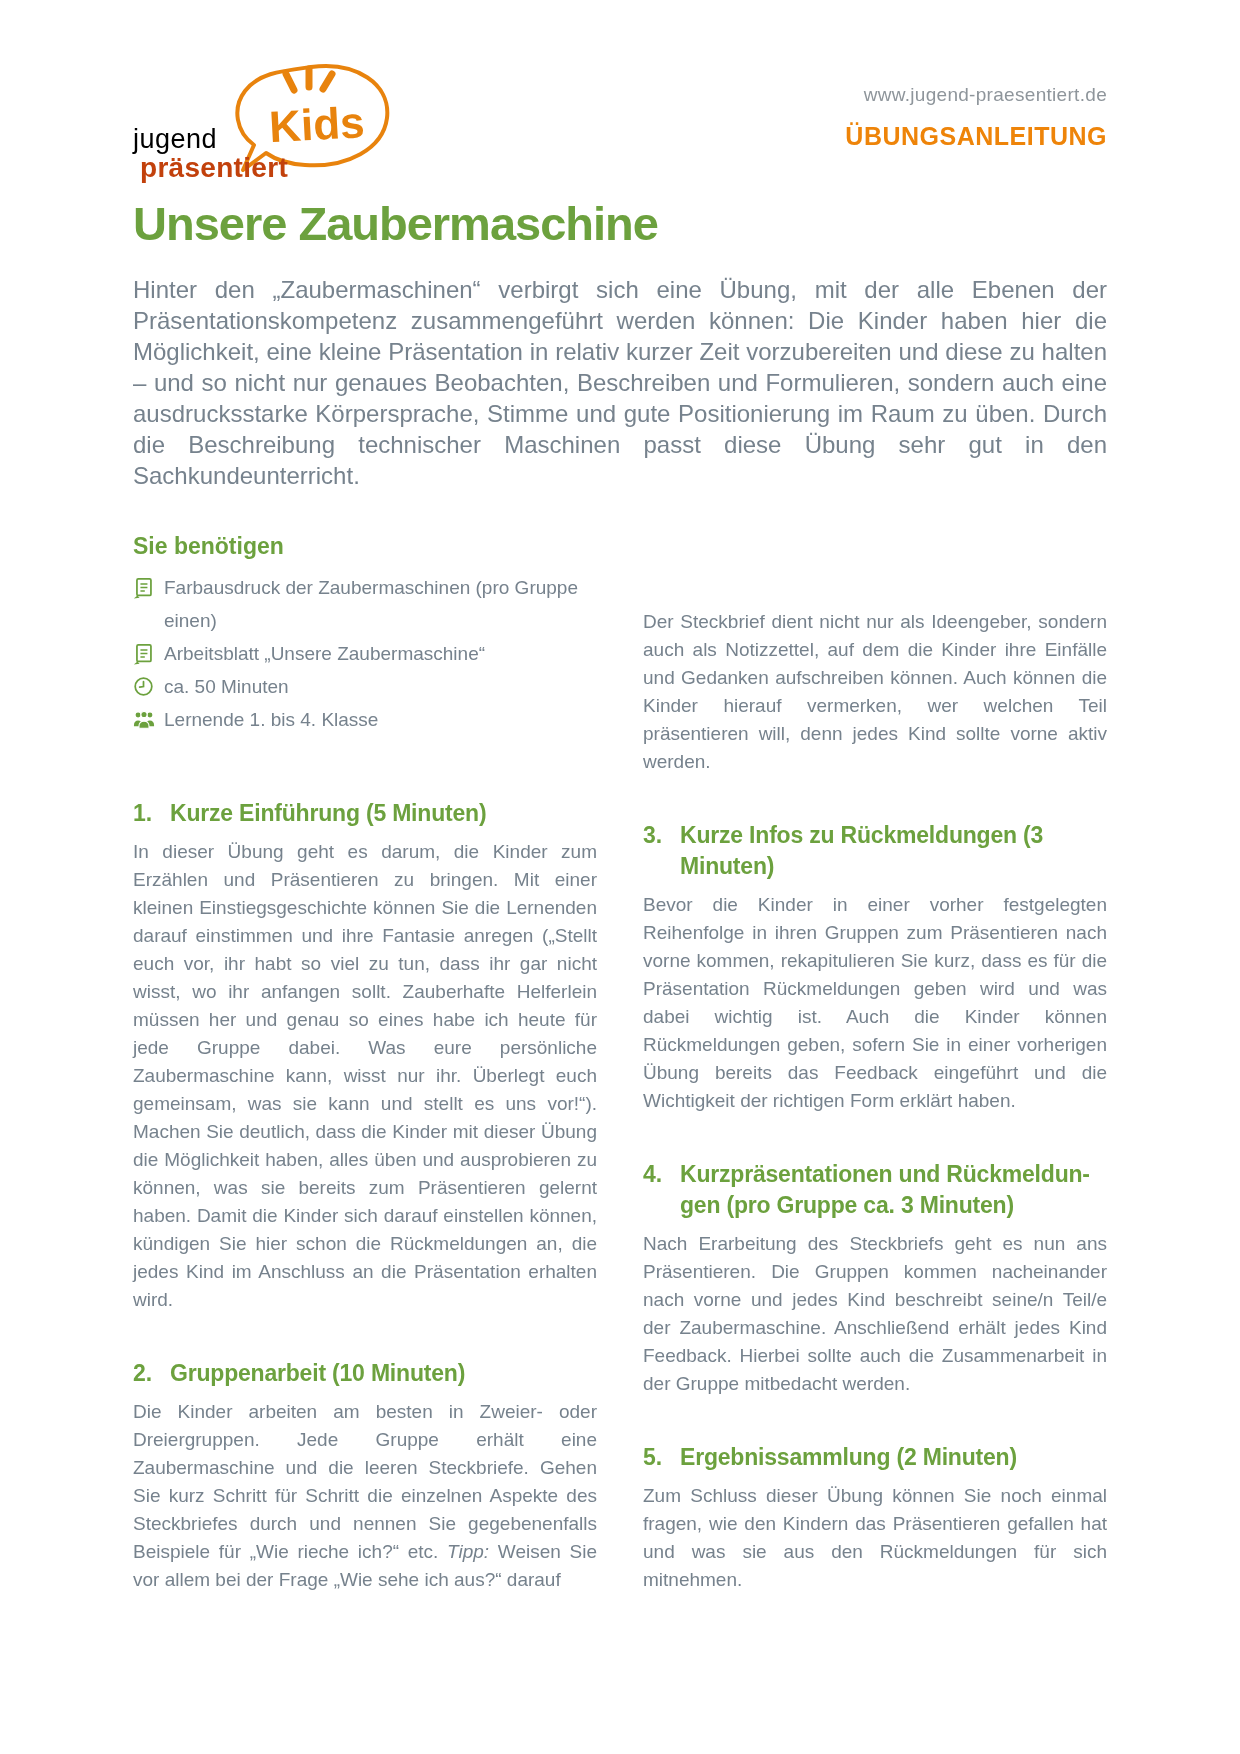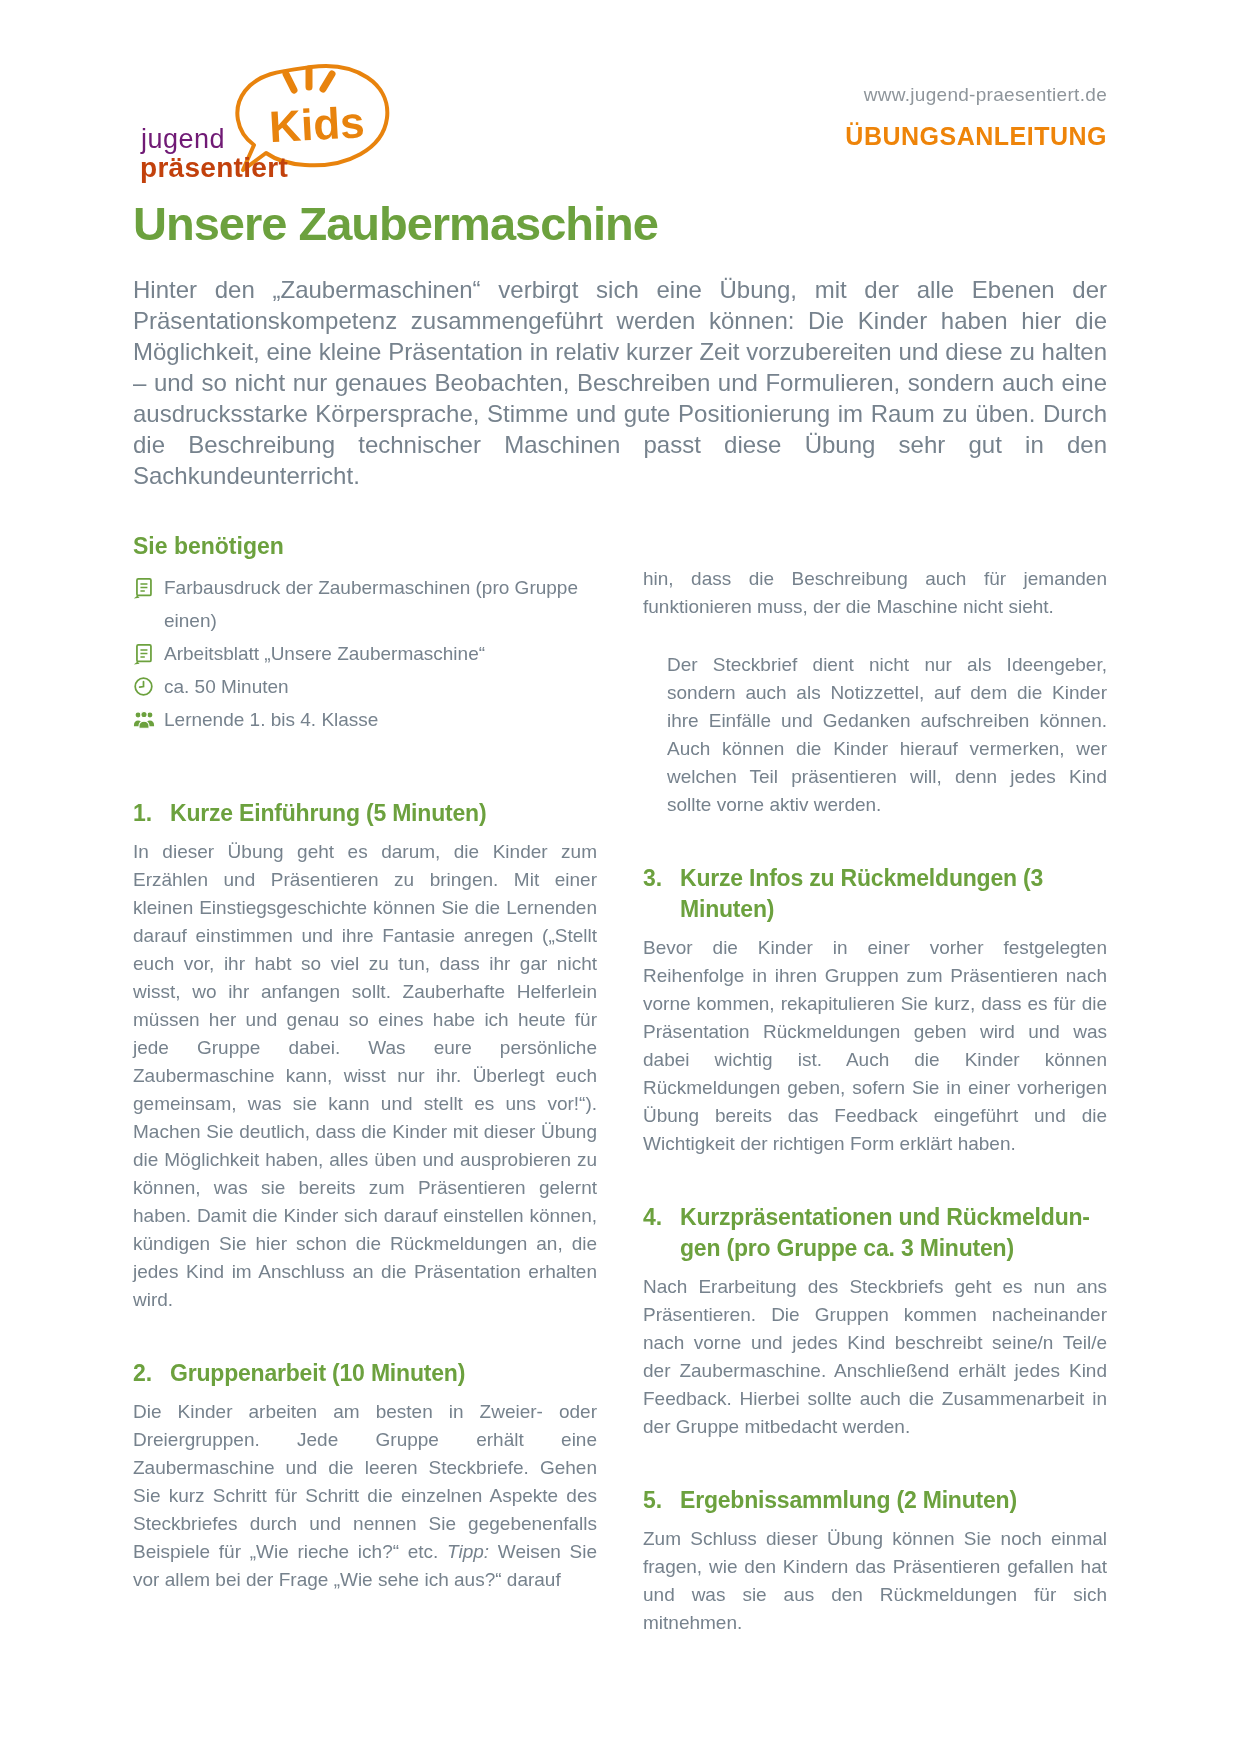--- a/index.html
+++ b/index.html
@@ -11,22 +11,22 @@
     overflow:hidden;
     font-family:"Liberation Sans", sans-serif;
     color:#76828D;
   }
   .content { padding:0 133px; }
 
   
   .header { display:flex; margin-top:60px; height:130px; }
   .logo { position:relative; width:300px; height:130px; }
   .logo-word-top {
-    position:absolute; left:8px; top:64px;
-    font-size:27px; color:#701a75; letter-spacing:0.5px;
+    position:absolute; left:0; top:64px;
+    font-size:27px; color:#000000; letter-spacing:0.5px;
   }
   .logo-word-bottom {
     position:absolute; left:7px; top:92px;
     font-size:28px; font-weight:bold; color:#c2410c; letter-spacing:0.3px;
   }
   .logo-bubble { position:absolute; left:88px; top:0; }
   .header-right { margin-left:auto; text-align:right; padding-top:24px; }
   .header-url { font-size:19px; color:#8E959B; letter-spacing:0.3px; }
   .header-doc-type {
     font-size:25px; font-weight:bold; color:#EE8409;
@@ -41,21 +41,21 @@
   }
 
   
   .intro {
     margin-top:24px;
     font-size:24px; line-height:31px;
     text-align:justify; hyphens:auto;
   }
 
   
-  .columns { display:flex; margin-top:40px; gap:46px; }
+  .columns { display:flex; margin-top:40px; gap:46px;align-items:flex-end; }
   .col { width:464px; }
   .col-right { padding-top:34px; }
 
   .body-text {
     font-size:19px; line-height:28px;
     text-align:justify; hyphens:auto;
   }
   .body-text + .body-text { margin-top:30px;margin-left:24px; }
   .tipp { }
 
@@ -175,21 +175,20 @@
             <span class="sec-num">2.</span>
             <span class="sec-title">Gruppenarbeit (10 Minuten)</span>
           </div>
           <p class="body-text sec-body" lang="de"><span>Die Kinder arbeiten am besten in Zweier- oder Dreiergruppen. Jede Gruppe erhält eine Zaubermaschine und die leeren Steckbriefe. Gehen Sie kurz Schritt für Schritt die einzelnen Aspekte des Steckbriefes durch und nennen Sie gegebenenfalls Beispiele für „Wie rieche ich?“ etc. </span><em class="tipp">Tipp:</em><span> Weisen Sie vor allem bei der Frage „Wie sehe ich aus?“ darauf</span></p>
         </div>
 
       </div>
 
       <div class="col col-right">
 
-        <p class="body-text" lang="de">hin, dass die Beschreibung auch für jemanden funktionieren muss, der die Maschine nicht sieht.</p>
         <p class="body-text" lang="de">Der Steckbrief dient nicht nur als Ideengeber, sondern auch als Notizzettel, auf dem die Kinder ihre Einfälle und Gedanken aufschreiben können. Auch können die Kinder hierauf vermerken, wer welchen Teil präsentieren will, denn jedes Kind sollte vorne aktiv werden.</p>
 
         <div class="section">
           <div class="sec-head">
             <span class="sec-num">3.</span>
             <span class="sec-title">Kurze Infos zu Rückmeldungen (3 Minuten)</span>
           </div>
           <p class="body-text sec-body" lang="de">Bevor die Kinder in einer vorher festgelegten Reihenfolge in ihren Gruppen zum Präsentieren nach vorne kommen, rekapitulieren Sie kurz, dass es für die Präsentation Rückmeldungen geben wird und was dabei wichtig ist. Auch die Kinder können Rückmeldungen geben, sofern Sie in einer vorherigen Übung bereits das Feedback eingeführt und die Wichtigkeit der richtigen Form erklärt haben.</p>
         </div>
 

